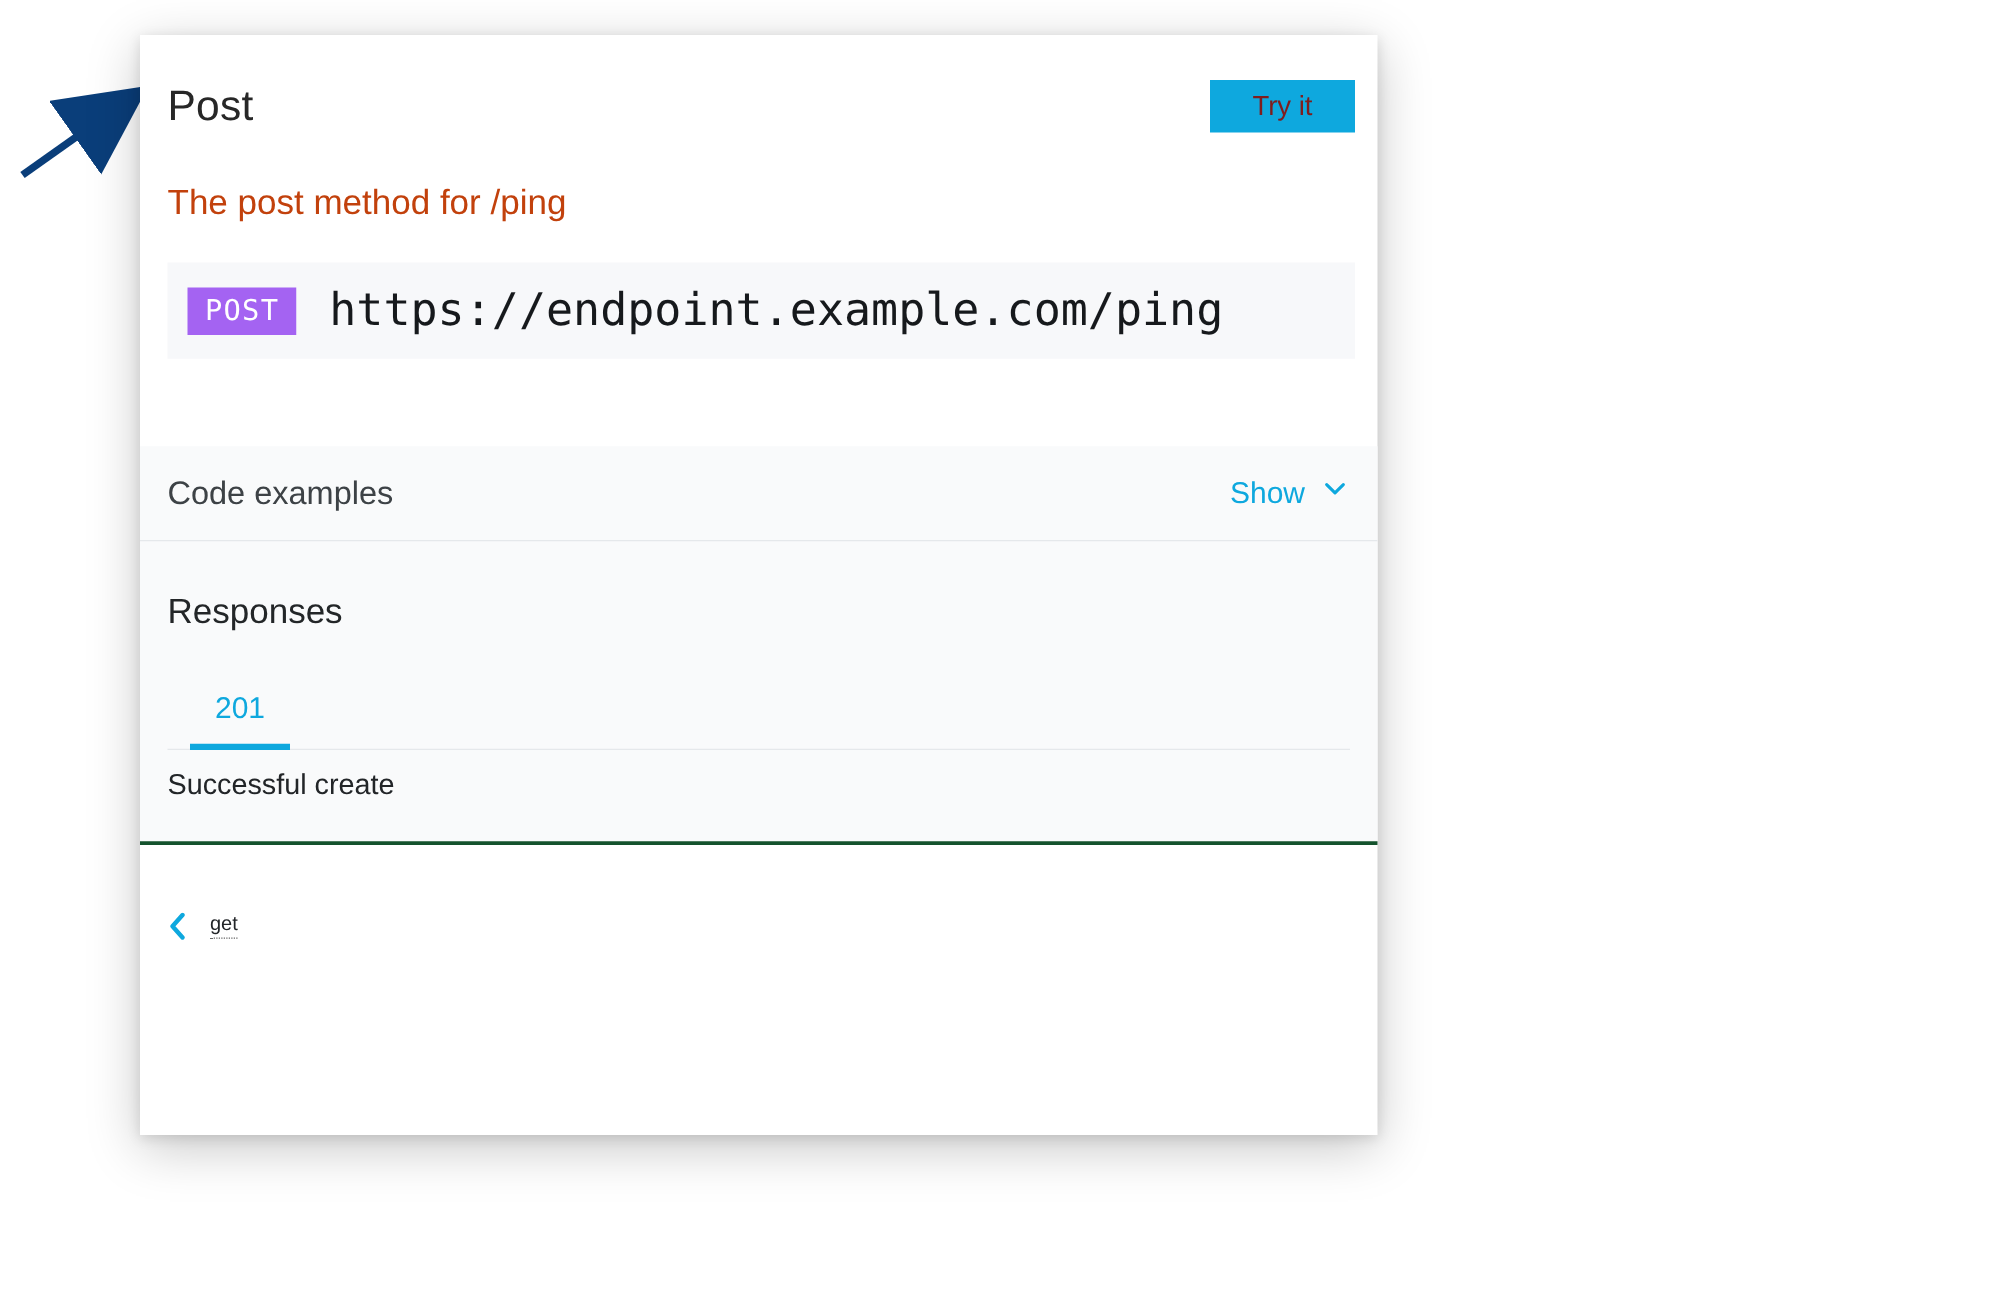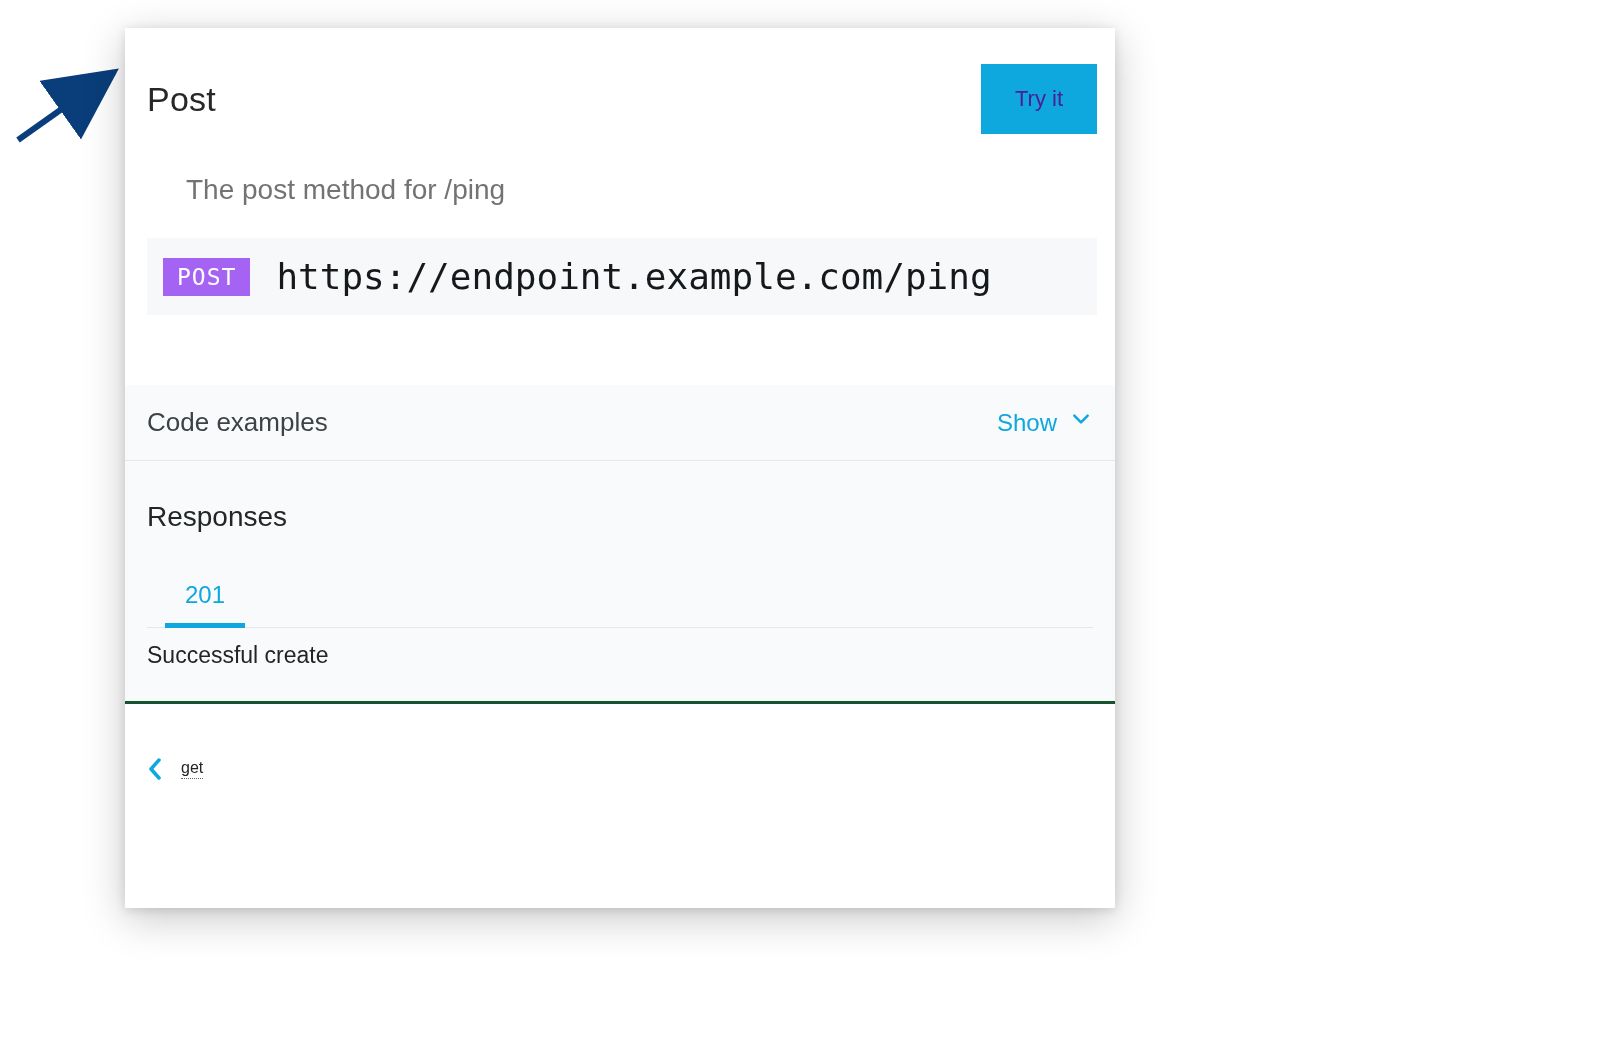--- a/index.html
+++ b/index.html
@@ -3,21 +3,21 @@
 <meta charset="utf-8">
 <style>
   * { box-sizing: border-box; margin: 0; padding: 0; }
   html, body { width: 1600px; height: 1040px; background: #ffffff; font-family: "Helvetica Neue", Arial, sans-serif; }
   .canvas { position: relative; width: 1600px; height: 1040px; }
 
   .arrow { position: absolute; left: 10px; top: 58px; width: 120px; height: 90px; }
 
   .card {
     position: absolute;
-    left: 125px;
+    left: 112px;
     top: 28px;
     width: 990px;
     height: 880px;
     background: #ffffff;
     box-shadow: 0 10px 40px rgba(0,0,0,0.22), 0 2px 10px rgba(0,0,0,0.12);
     padding: 0;
   }
 
   .head-row {
     display: flex;
@@ -26,34 +26,33 @@
     padding: 36px 18px 0 22px;
   }
   .title {
     font-size: 34px;
     font-weight: 400;
     color: #272727;
     letter-spacing: 0.2px;
   }
   .try-btn {
     background: #0ea8de;
-    color: #4c1d95;
+    color: #7f1d1d;
     font-size: 22px;
     font-weight: 400;
-    padding: 22px 34px;
+    padding: 8px 34px;
     border: none;
     cursor: pointer;
   }
 
   .subtitle {
     padding: 40px 18px 0 22px;
     font-size: 28px;
-    color: #737373;
-    font-weight: 400;
-    margin-left: 39px;
+    color: #c2410c;
+    font-weight: 400;
   }
 
   .endpoint {
     margin: 32px 18px 0 22px;
     background: #f7f8fa;
     padding: 18px 16px;
     display: flex;
     align-items: center;
     gap: 26px;
   }

